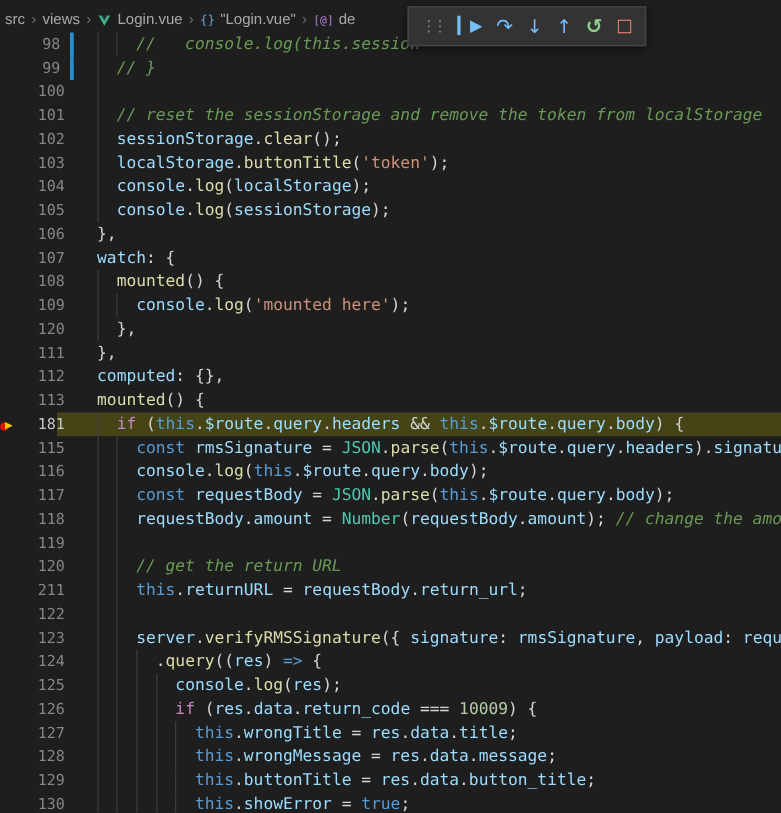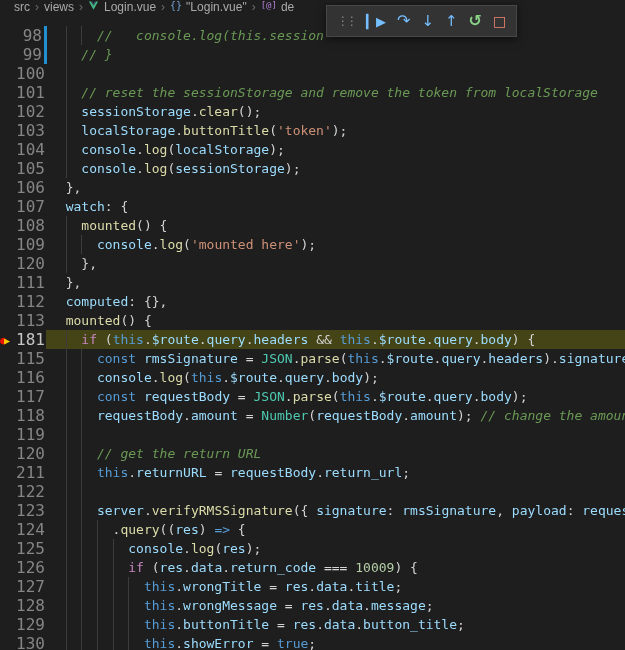--- a/index.html
+++ b/index.html
@@ -5,35 +5,35 @@
   :root{}
   *{box-sizing:border-box;}
   html,body{margin:0;padding:0;}
   body{
     width:625px;height:650px;overflow:hidden;position:relative;
     background:var(--bg);
     font-family:"DejaVu Sans Mono",monospace;
   }
   
   .breadcrumb{
-    height:22px;display:flex;align-items:flex-start;gap:4px;
-    padding-left:14px;color:var(--breadcrumbFg);
+    height:22px;display:flex;align-items:flex-end;gap:4px;
+    padding-left:4px;color:var(--breadcrumbFg);
     font-family:"Liberation Sans",sans-serif;font-size:12px;
     white-space:nowrap;
   }
   .bc-item{cursor:pointer;}
   .sep{color:var(--sepGray);font-size:12px;margin:0 1px;}
   .sym-braces{color:var(--bracesBlue);font-size:10px;font-family:"DejaVu Sans Mono",monospace;}
   .sym-field{color:var(--symPurple);font-size:9px;font-family:"DejaVu Sans Mono",monospace;}
   .vue-ic{display:inline-flex;align-items:center;margin-right:1px;}
   
   #editor{position:relative;padding-top:4px;}
   .line{display:flex;height:19px;line-height:19px;font-size:13px;position:relative;}
   .glyph{width:16px;flex:none;position:relative;}
-  .ln{width:26px;flex:none;text-align:right;color:var(--gutter);font-size:16px;}
+  .ln{width:26px;flex:none;text-align:center;color:var(--gutter);font-size:12px;margin-left:12px;}
   .ln.cur{color:var(--gutterActive);}
   .gap{width:8px;flex:none;position:relative;}
   .gap.mod::before{content:"";position:absolute;left:2px;top:0;bottom:0;width:3px;background:var(--modBar);}
   .code{flex:1;white-space:pre;position:relative;color:var(--punct);overflow:hidden;}
   .guide{position:absolute;top:0;bottom:0;width:1px;background:var(--guide);}
   .line.hl{background:linear-gradient(90deg,transparent 46px,var(--lineHl) 46px);}
   .bp{position:absolute;left:0;top:1px;color:var(--bpRed);font-size:11px;}
   .arrow{position:absolute;left:4px;top:1px;color:var(--arrowYellow);font-size:10px;}
   
   .tk-c{color:var(--comment);font-style:italic;}

